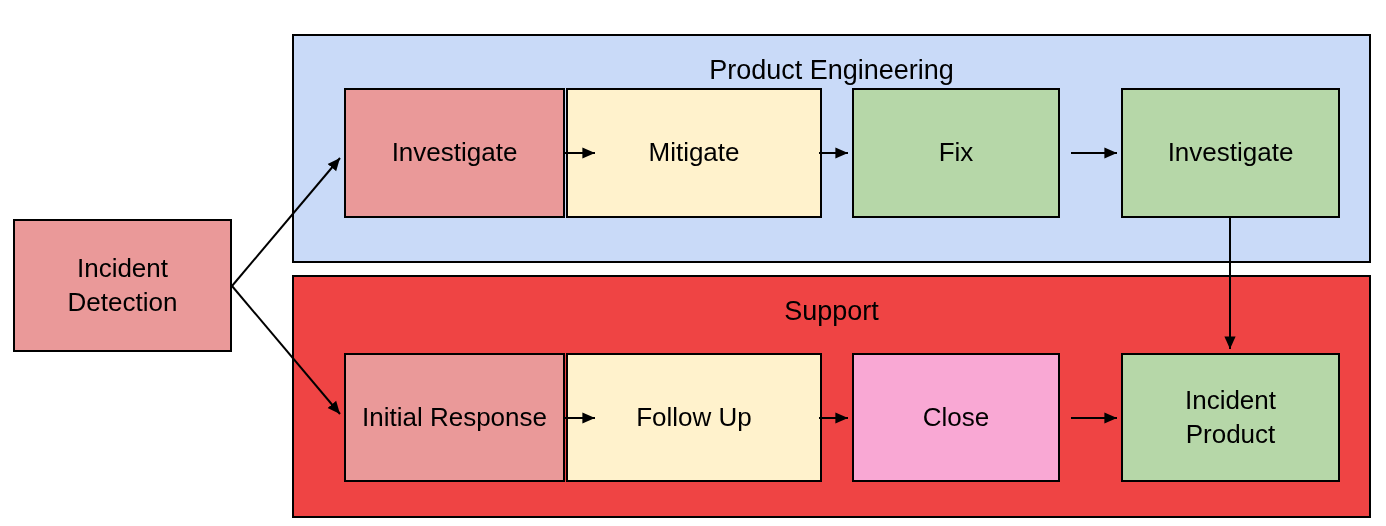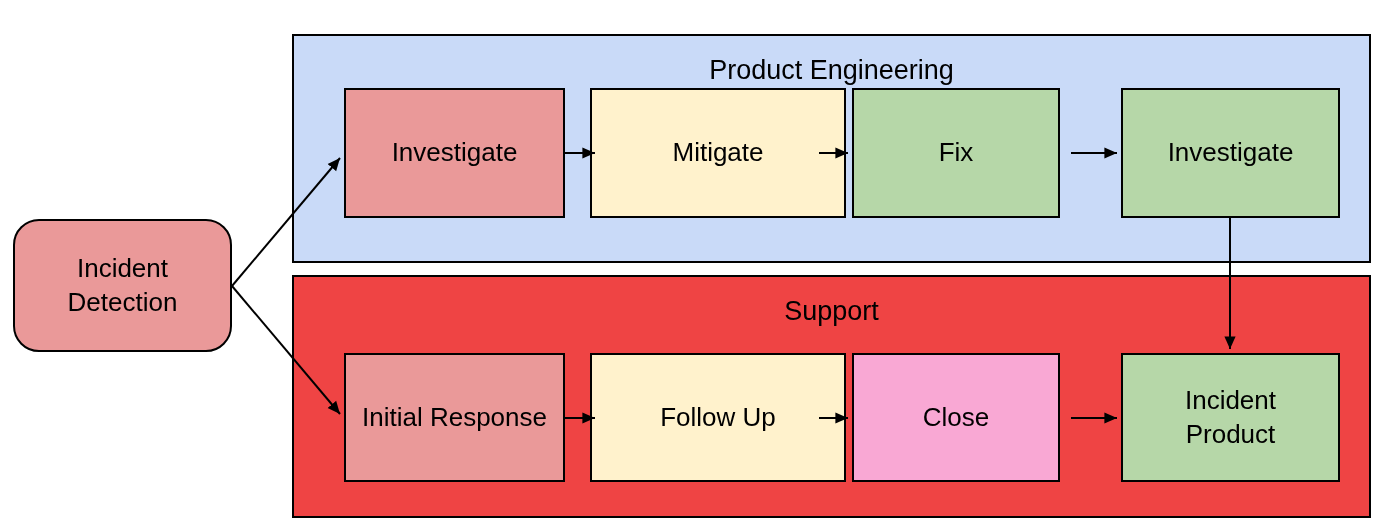--- a/index.html
+++ b/index.html
@@ -40,21 +40,21 @@
     text-align: center;
     font-size: 26px;
     line-height: 1.3;
     z-index: 2;
     padding: 0 14px;
   }
   .node-start { left: 13px; top: 219px; width: 219px; height: 133px; }
   .row-top    { top: 88px;  height: 130px; }
   .row-bottom { top: 353px; height: 129px; }
   .col-1 { left: 344px;  width: 221px; }
-  .col-2 { left: 590px;  width: 256px; }
+  .col-2 { left: 566px;  width: 256px; }
   .col-3 { left: 852px;  width: 208px; }
   .col-4 { left: 1121px; width: 219px; }
   .arrows {
     position: absolute;
     left: 0; top: 0;
     width: 1386px;
     height: 526px;
     z-index: 3;
     pointer-events: none;
   }
@@ -65,21 +65,21 @@
 
 <div class="canvas">
 
   <div class="lane lane-pe" style="background-color: rgb(201, 218, 248);">
     <div class="lane-title">Product Engineering</div>
   </div>
   <div class="lane lane-support" style="background-color: #ef4444;">
     <div class="lane-title">Support</div>
   </div>
 
-  <div class="node node-start" style="background-color: rgb(234, 153, 153); border-radius: 26px;">Incident Detection</div>
+  <div class="node node-start" style="background-color: rgb(234, 153, 153);">Incident Detection</div>
 
   <div class="node row-top col-1" style="background-color: rgb(234, 153, 153);">Investigate</div>
   <div class="node row-top col-2" style="background-color: rgb(255, 242, 204);">Mitigate</div>
   <div class="node row-top col-3" style="background-color: rgb(182, 215, 168);">Fix</div>
   <div class="node row-top col-4" style="background-color: rgb(182, 215, 168);">Investigate</div>
 
   <div class="node row-bottom col-1" style="background-color: rgb(234, 153, 153);">Initial Response</div>
   <div class="node row-bottom col-2" style="background-color: rgb(255, 242, 204);">Follow Up</div>
   <div class="node row-bottom col-3" style="background-color: #f9a8d4;">Close</div>
   <div class="node row-bottom col-4" style="background-color: rgb(182, 215, 168);">Incident Product</div>

